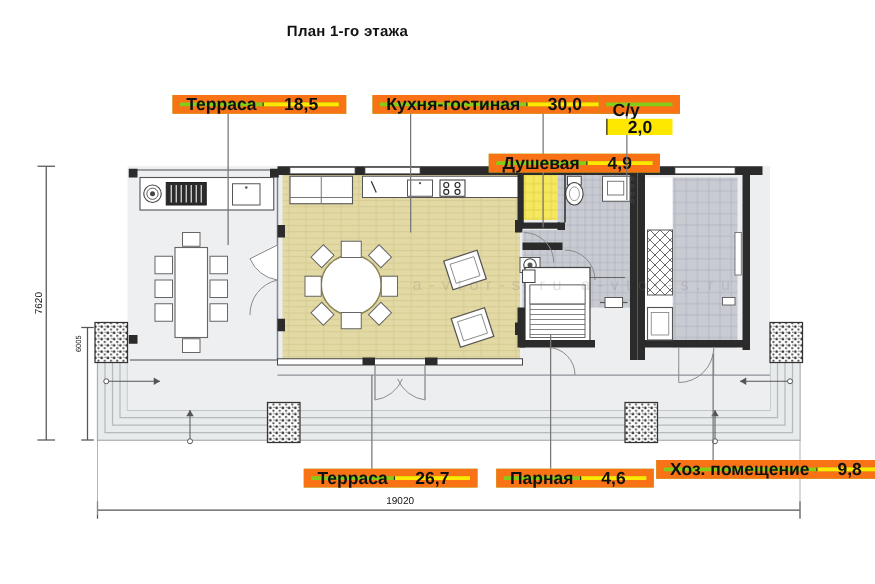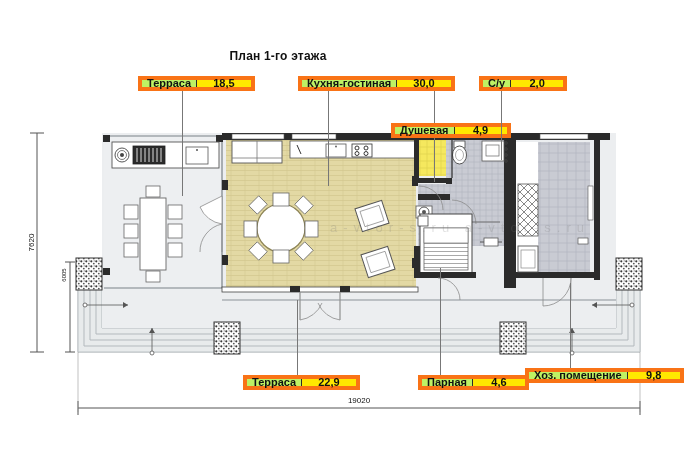--- a/index.html
+++ b/index.html
@@ -19,33 +19,32 @@
   
   #plan-title {
     position: absolute;
     left: 0; top: 18px;
     width: 556px;
     text-align: center;
     font-size: 12px;
     font-weight: bold;
     letter-spacing: 0.2px;
     color: #111;
-    margin-top: 31px;
   }
 
   
   .room-tag {
     position: absolute;
     display: flex;
     align-items: stretch;
     height: 15px;
-    border: 4px solid #f97316;
-    background: #bef264;
+    border: 6px solid #f97316;
+    background: #84cc16;
     box-sizing: border-box;
-    font-size: 11px;
+    font-size: 14px;
     line-height: 13px;
     white-space: nowrap;
   }
   .room-tag .rt-name {
     padding: 0 5px 0 5px;
     font-weight: bold;
     color: #111;
     display: flex;
     align-items: center;
   }
@@ -72,21 +71,20 @@
     color: #111;
     transform: rotate(-90deg);
     transform-origin: center center;
     white-space: nowrap;
   }
   .dim-text-h {
     position: absolute;
     font-size: 8px;
     color: #111;
     white-space: nowrap;
-    text-align: center;
   }
 
   
   #floorplan-canvas {
     position: absolute;
     left: 0; top: 0;
     width: 700px; height: 467px;
   }
 
   
@@ -428,31 +426,31 @@
     <div class="room-tag" style="left: 254px; top: 76px; margin-left: 44px;">
       <span class="rt-name">Кухня-гостиная</span>
       <span class="rt-area">30,0</span>
     </div>
     <div class="leader" style="left: 434px; top: 91px; height: 91px;"></div>
     <div class="room-tag" style="left: 391px; top: 76px; margin-top: 47px;">
       <span class="rt-name">Душевая</span>
       <span class="rt-area">4,9</span>
     </div>
     <div class="leader" style="left: 501px; top: 91px; height: 69px;"></div>
-    <div class="room-tag" style="left: 479px; top: 76px;">
+    <div class="room-tag" style="left: 479px; top: 76px; flex-direction: column;">
       <span class="rt-name">С/у</span>
       <span class="rt-area">2,0</span>
     </div>
     <div class="leader" style="left: 297px; top: 300px; height: 75px;"></div>
     <div class="room-tag" style="left: 243px; top: 375px;">
       <span class="rt-name">Терраса</span>
-      <span class="rt-area">22,9</span>
+      <span class="rt-area">26,7</span>
     </div>
     <div class="leader" style="left: 440px; top: 268px; height: 107px;"></div>
-    <div class="room-tag" style="left: 418px; top: 375px; text-align: center;">
+    <div class="room-tag" style="left: 397px; top: 375px; text-align: center;">
       <span class="rt-name">Парная</span>
       <span class="rt-area">4,6</span>
     </div>
     <div class="leader" style="left: 570px; top: 283px; height: 92px;"></div>
     <div class="room-tag" style="left: 509px; top: 368px; margin-left: 16px;">
       <span class="rt-name">Хоз. помещение</span>
       <span class="rt-area">9,8</span>
     </div>
   </div>
 

